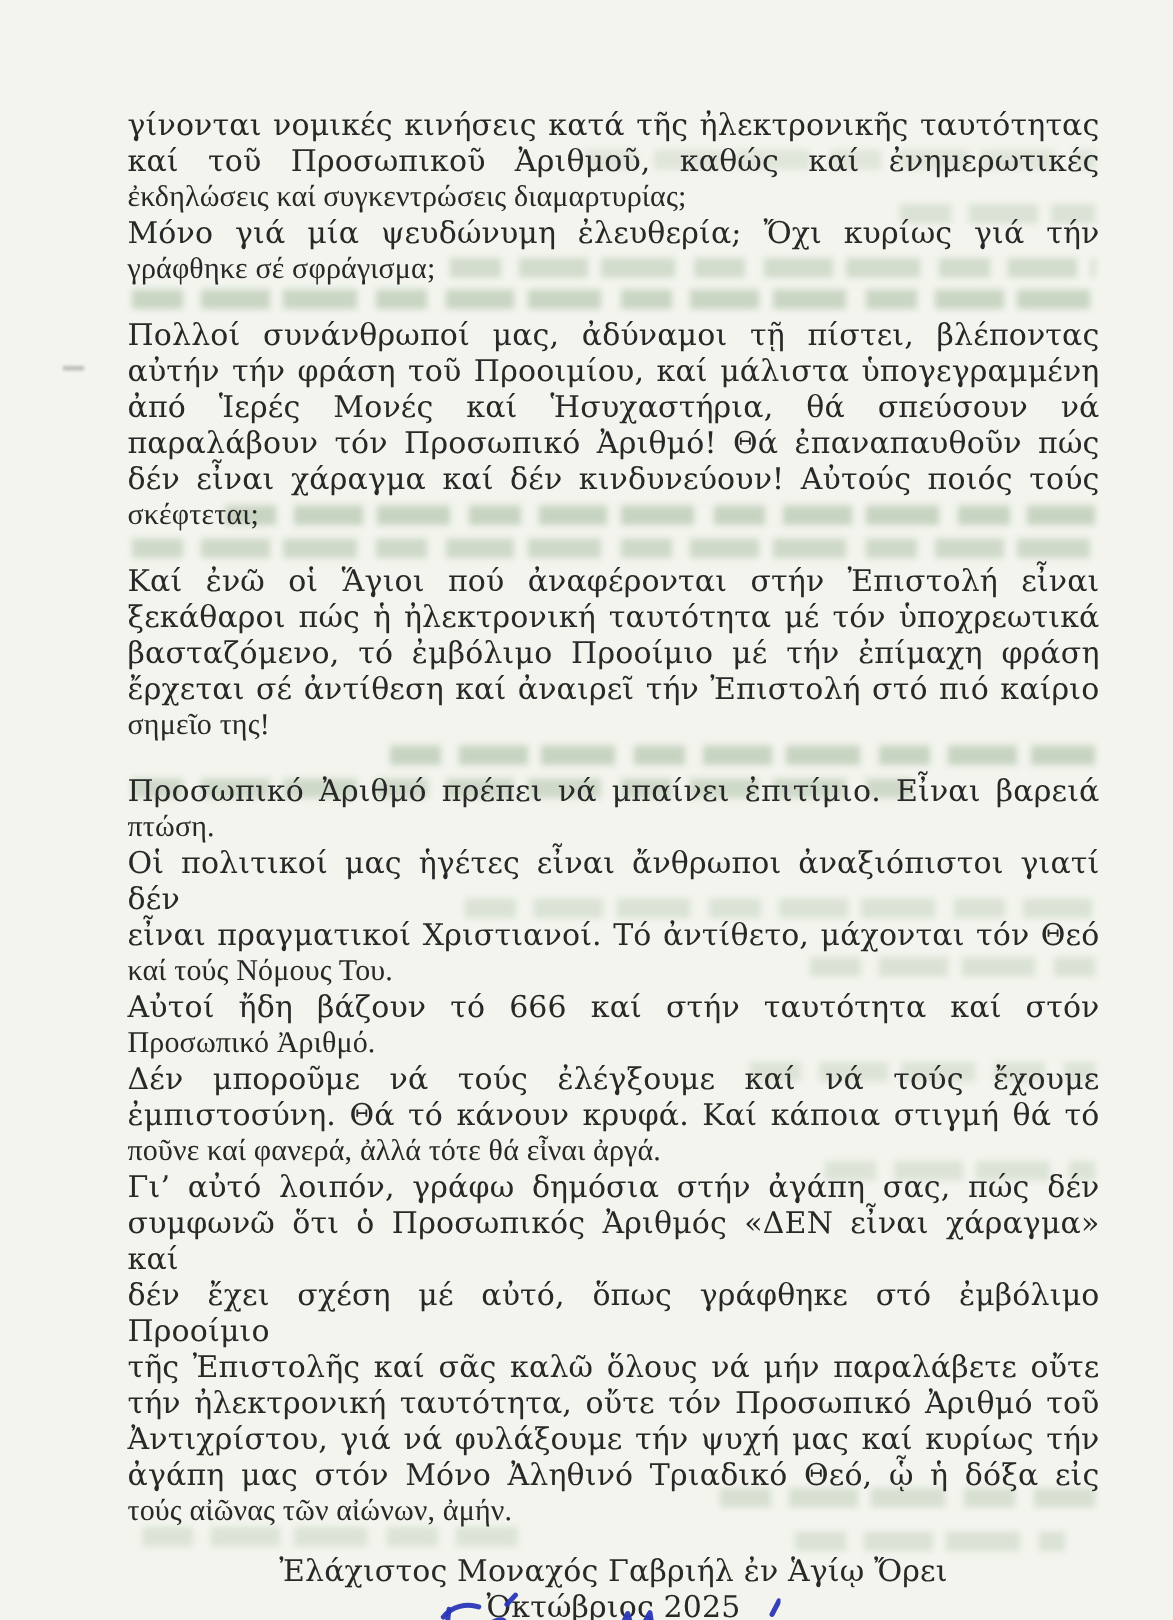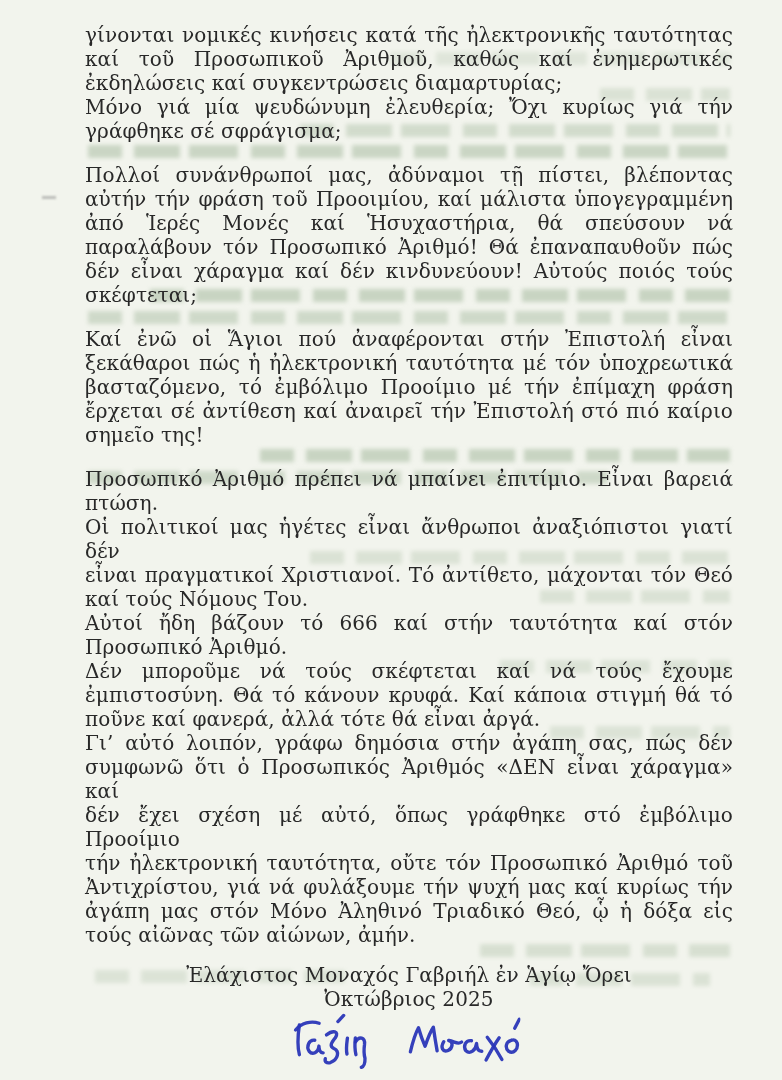--- a/index.html
+++ b/index.html
@@ -8,21 +8,21 @@
     --bleed:#9fb598;
     --sig:#2a36b8;
   }
   html,body{margin:0;padding:0;}
   body{
     width:782px;height:1080px;
     background:var(--paper);
     position:relative;overflow:hidden;
     font-family:"DejaVu Serif","Liberation Serif",serif;
   }
-  .page{position:absolute;inset:0;}
+  .page{position:absolute;inset:0;margin-top:48px;}
   
   .bleed{
     position:absolute;height:13px;z-index:1;
     filter:blur(2.3px);
     background:repeating-linear-gradient(90deg,
       var(--bleed) 0 34px, transparent 34px 46px,
       var(--bleed) 46px 92px, transparent 92px 101px,
       var(--bleed) 101px 150px, transparent 150px 163px);
   }
   .speck{
@@ -31,21 +31,21 @@
   }
   .text-block{
     position:absolute;left:85px;top:23px;width:648px;z-index:2;
     color:var(--ink);
     font-size:20px;line-height:24px;
     letter-spacing:.1px;
   }
   .para{margin:0;}
   .para.gap{margin-top:20px;}
   .line{text-align:justify;text-align-last:justify;}
-  .line.end{text-align-last:left;}
+  .line.end{text-align-last:left;font-family:Liberation Serif, serif;}
   .closing{margin-top:16px;text-align:center;}
   .closing div{line-height:24px;}
   .signature{
     position:absolute;left:293px;top:1010px;width:228px;height:60px;z-index:3;
     transform:rotate(-2deg);
   }
   .signature path{
     fill:none;stroke:var(--sig);stroke-width:3.4;
     stroke-linecap:round;stroke-linejoin:round;opacity:.95;
   }
@@ -105,28 +105,29 @@
         <div class="para">
           <div class="line">Οἱ πολιτικοί μας ἡγέτες εἶναι ἄνθρωποι ἀναξιόπιστοι γιατί δέν</div>
           <div class="line">εἶναι πραγματικοί Χριστιανοί. Τό ἀντίθετο, μάχονται τόν Θεό</div>
           <div class="line end">καί τούς Νόμους Του.</div>
         </div>
         <div class="para">
           <div class="line">Αὐτοί ἤδη βάζουν τό 666 καί στήν ταυτότητα καί στόν</div>
           <div class="line end">Προσωπικό Ἀριθμό.</div>
         </div>
         <div class="para">
-          <div class="line">Δέν μποροῦμε νά τούς σκέφτεται καί νά τούς ἔχουμε</div>
+          <div class="line">Δέν μποροῦμε νά τούς ἐλέγξουμε καί νά τούς ἔχουμε</div>
           <div class="line">ἐμπιστοσύνη. Θά τό κάνουν κρυφά. Καί κάποια στιγμή θά τό</div>
           <div class="line end">ποῦνε καί φανερά, ἀλλά τότε θά εἶναι ἀργά.</div>
         </div>
         <div class="para">
           <div class="line">Γι’ αὐτό λοιπόν, γράφω δημόσια στήν ἀγάπη σας, πώς δέν</div>
           <div class="line">συμφωνῶ ὅτι ὁ Προσωπικός Ἀριθμός «ΔΕΝ εἶναι χάραγμα» καί</div>
           <div class="line">δέν ἔχει σχέση μέ αὐτό, ὅπως γράφθηκε στό ἐμβόλιμο Προοίμιο</div>
+          <div class="line">τῆς Ἐπιστολῆς καί σᾶς καλῶ ὅλους νά μήν παραλάβετε οὔτε</div>
           <div class="line">τήν ἠλεκτρονική ταυτότητα, οὔτε τόν Προσωπικό Ἀριθμό τοῦ</div>
           <div class="line">Ἀντιχρίστου, γιά νά φυλάξουμε τήν ψυχή μας καί κυρίως τήν</div>
           <div class="line">ἀγάπη μας στόν Μόνο Ἀληθινό Τριαδικό Θεό, ᾧ ἡ δόξα εἰς</div>
           <div class="line end">τούς αἰῶνας τῶν αἰώνων, ἀμήν.</div>
         </div>
       </div>
     <div class="closing">
       <div>Ἐλάχιστος Μοναχός Γαβριήλ ἐν Ἁγίῳ Ὄρει</div>
       <div>Ὀκτώβριος 2025</div>
     </div>

